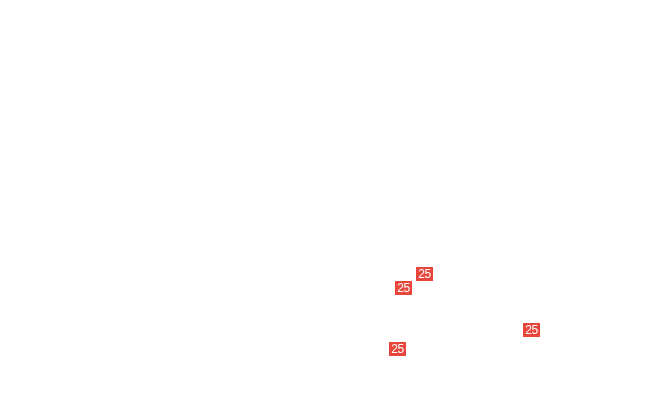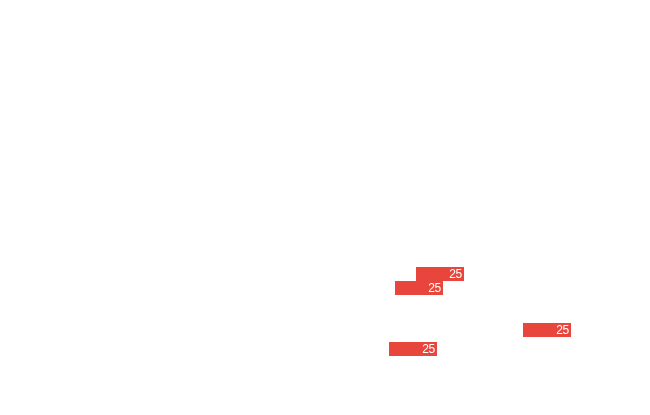--- a/index.html
+++ b/index.html
@@ -22,21 +22,20 @@
       width: 17px;
       height: 14px;
       background: #e8453c;
       color: #ffffff;
       font-family: "Liberation Sans", sans-serif;
       font-size: 12px;
       line-height: 14px;
       text-align: center;
       cursor: pointer;
       letter-spacing: -0.3px;
-      padding-left: 31px;
     }
   </style>
 </head>
 <body>
 
 <div id="map-canvas">
   <div class="marker-badge" style="left:416px; top:267px;">25</div>
   <div class="marker-badge" style="left:395px; top:281px;">25</div>
   <div class="marker-badge" style="left:523px; top:323px;">25</div>
   <div class="marker-badge" style="left:389px; top:342px;">25</div>

